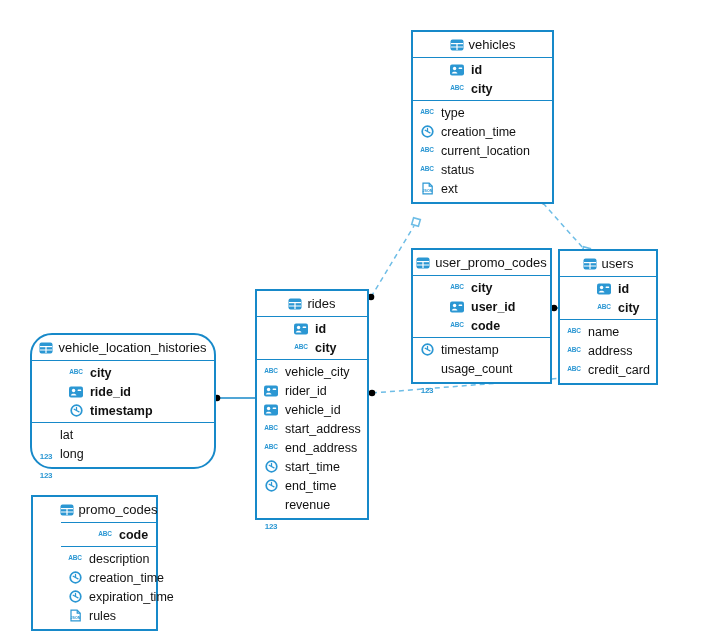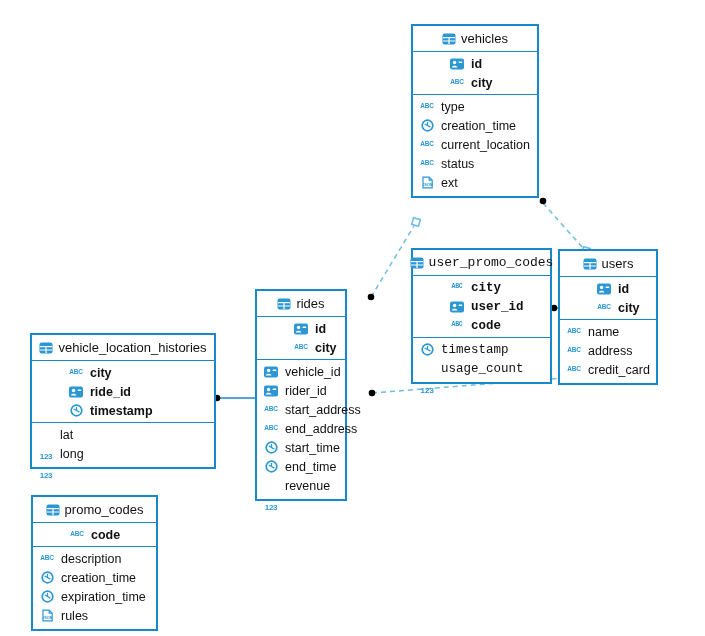--- a/index.html
+++ b/index.html
@@ -70,21 +70,21 @@
         <circle cx="372" cy="393" r="3.3" fill="#000000"></circle>
         <rect x="582.5" y="354.5" width="7" height="7" fill="#ffffff" stroke="#6ebde6" stroke-width="1.6" transform="rotate(16 586 358)"></rect>
       </g>
       <g>
         <polyline points="543,203 583,248" fill="none" stroke-width="1.5" stroke="#6ebde6" stroke-dasharray="5 4"></polyline>
         <circle cx="543" cy="201" r="3.3" fill="#000000"></circle>
         <rect x="582.5" y="247.5" width="7" height="7" fill="#ffffff" stroke="#6ebde6" stroke-width="1.6" transform="rotate(16 586 251)"></rect>
       </g>
     </svg>
   <div id="tables-layer">
-      <div class="db-table" style="left: 411px; top: 24px; width: 128px;">
+      <div class="db-table" style="left: 411px; top: 30px; width: 143px;">
         <div class="tbl-header">
           <span class="type-icon" style="width: auto;">
             <svg width="14" height="12" viewBox="0 0 14 12">
       <rect x="0.5" y="0.5" width="13" height="11" rx="2" fill="#2b97d3"></rect>
       <line x1="1" y1="4.6" x2="13" y2="4.6" stroke="#fff" stroke-width="1.2"></line>
       <line x1="7" y1="4.6" x2="7" y2="11" stroke="#fff" stroke-width="1.2"></line>
       <line x1="1" y1="8" x2="13" y2="8" stroke="#fff" stroke-width="1"></line>
             </svg>
           </span>
           <span>vehicles</span>
@@ -141,21 +141,21 @@
               <svg width="13" height="13" viewBox="0 0 13 13">
       <path d="M2 1.2 h6.2 l3 3 v7.6 h-9.2 z" fill="none" stroke="#2b97d3" stroke-width="1.2"></path>
       <path d="M8.2 1.2 v3 h3" fill="none" stroke="#2b97d3" stroke-width="1.2"></path>
       <text x="6.5" y="10.4" text-anchor="middle" font-size="3.6" font-weight="700" font-family="Liberation Sans, sans-serif" fill="#2b97d3">JSON</text>
               </svg>
             </span>
             <span>ext</span>
           </div>
         </div>
       </div>
-      <div class="db-table" style="left: 411px; top: 248px; width: 141px; font-family: Liberation Mono, monospace;">
+      <div class="db-table" style="left: 411px; top: 248px; width: 141px;">
         <div class="tbl-header">
           <span class="type-icon" style="width: auto;">
             <svg width="14" height="12" viewBox="0 0 14 12">
       <rect x="0.5" y="0.5" width="13" height="11" rx="2" fill="#2b97d3"></rect>
       <line x1="1" y1="4.6" x2="13" y2="4.6" stroke="#fff" stroke-width="1.2"></line>
       <line x1="7" y1="4.6" x2="7" y2="11" stroke="#fff" stroke-width="1.2"></line>
       <line x1="1" y1="8" x2="13" y2="8" stroke="#fff" stroke-width="1"></line>
             </svg>
           </span>
           <span>user_promo_codes</span>
@@ -248,21 +248,21 @@
             <span>address</span>
           </div>
           <div class="col-row">
             <span class="type-icon">
               <span class="abc-glyph">ABC</span>
             </span>
             <span>credit_card</span>
           </div>
         </div>
       </div>
-      <div class="db-table" style="left: 255px; top: 289px; width: 92px;">
+      <div class="db-table" style="left: 255px; top: 289px; width: 114px;">
         <div class="tbl-header">
           <span class="type-icon" style="width: auto;">
             <svg width="14" height="12" viewBox="0 0 14 12">
       <rect x="0.5" y="0.5" width="13" height="11" rx="2" fill="#2b97d3"></rect>
       <line x1="1" y1="4.6" x2="13" y2="4.6" stroke="#fff" stroke-width="1.2"></line>
       <line x1="7" y1="4.6" x2="7" y2="11" stroke="#fff" stroke-width="1.2"></line>
       <line x1="1" y1="8" x2="13" y2="8" stroke="#fff" stroke-width="1"></line>
             </svg>
           </span>
           <span>rides</span>
@@ -282,42 +282,48 @@
           <div class="col-row pk-row">
             <span class="type-icon">
               <span class="abc-glyph">ABC</span>
             </span>
             <span>city</span>
           </div>
         </div>
         <div class="tbl-section cols">
           <div class="col-row">
             <span class="type-icon">
+              <span class="abc-glyph">ABC</span>
+            </span>
+            <span>vehicle_city</span>
+          </div>
+          <div class="col-row">
+            <span class="type-icon">
+              <svg width="14" height="12" viewBox="0 0 14 12">
+      <rect x="0" y="0.5" width="14" height="11" rx="2" fill="#2b97d3"></rect>
+      <circle cx="4.6" cy="4.5" r="1.7" fill="#fff"></circle>
+      <path d="M1.8 9.6 c0-2.4 5.6-2.4 5.6 0 z" fill="#fff"></path>
+      <rect x="8.6" y="3.6" width="3.6" height="1.3" rx="0.5" fill="#fff"></rect>
+              </svg>
+            </span>
+            <span>rider_id</span>
+          </div>
+          <div class="col-row">
+            <span class="type-icon">
               <svg width="14" height="12" viewBox="0 0 14 12">
       <rect x="0" y="0.5" width="14" height="11" rx="2" fill="#2b97d3"></rect>
       <circle cx="4.6" cy="4.5" r="1.7" fill="#fff"></circle>
       <path d="M1.8 9.6 c0-2.4 5.6-2.4 5.6 0 z" fill="#fff"></path>
       <rect x="8.6" y="3.6" width="3.6" height="1.3" rx="0.5" fill="#fff"></rect>
               </svg>
             </span>
             <span>vehicle_id</span>
           </div>
           <div class="col-row">
             <span class="type-icon">
-              <svg width="14" height="12" viewBox="0 0 14 12">
-      <rect x="0" y="0.5" width="14" height="11" rx="2" fill="#2b97d3"></rect>
-      <circle cx="4.6" cy="4.5" r="1.7" fill="#fff"></circle>
-      <path d="M1.8 9.6 c0-2.4 5.6-2.4 5.6 0 z" fill="#fff"></path>
-      <rect x="8.6" y="3.6" width="3.6" height="1.3" rx="0.5" fill="#fff"></rect>
-              </svg>
-            </span>
-            <span>rider_id</span>
-          </div>
-          <div class="col-row">
-            <span class="type-icon">
               <span class="abc-glyph">ABC</span>
             </span>
             <span>start_address</span>
           </div>
           <div class="col-row">
             <span class="type-icon">
               <span class="abc-glyph">ABC</span>
             </span>
             <span>end_address</span>
           </div>
@@ -340,21 +346,21 @@
             <span>end_time</span>
           </div>
           <div class="col-row">
             <span class="type-icon">
               <span class="num-glyph">123</span>
             </span>
             <span>revenue</span>
           </div>
         </div>
       </div>
-      <div class="db-table" style="left: 30px; top: 333px; width: 186px;">
+      <div class="db-table" style="left: 30px; top: 333px; width: 186px; border-radius: 22px;">
         <div class="tbl-header">
           <span class="type-icon" style="width: auto;">
             <svg width="14" height="12" viewBox="0 0 14 12">
       <rect x="0.5" y="0.5" width="13" height="11" rx="2" fill="#2b97d3"></rect>
       <line x1="1" y1="4.6" x2="13" y2="4.6" stroke="#fff" stroke-width="1.2"></line>
       <line x1="7" y1="4.6" x2="7" y2="11" stroke="#fff" stroke-width="1.2"></line>
       <line x1="1" y1="8" x2="13" y2="8" stroke="#fff" stroke-width="1"></line>
             </svg>
           </span>
           <span>vehicle_location_histories</span>
@@ -395,21 +401,21 @@
             <span>lat</span>
           </div>
           <div class="col-row">
             <span class="type-icon">
               <span class="num-glyph">123</span>
             </span>
             <span>long</span>
           </div>
         </div>
       </div>
-      <div class="db-table" style="left: 31px; top: 495px; width: 127px;">
+      <div class="db-table" style="left: 31px; top: 495px; width: 127px; padding-left: 28px;">
         <div class="tbl-header">
           <span class="type-icon" style="width: auto;">
             <svg width="14" height="12" viewBox="0 0 14 12">
       <rect x="0.5" y="0.5" width="13" height="11" rx="2" fill="#2b97d3"></rect>
       <line x1="1" y1="4.6" x2="13" y2="4.6" stroke="#fff" stroke-width="1.2"></line>
       <line x1="7" y1="4.6" x2="7" y2="11" stroke="#fff" stroke-width="1.2"></line>
       <line x1="1" y1="8" x2="13" y2="8" stroke="#fff" stroke-width="1"></line>
             </svg>
           </span>
           <span>promo_codes</span>

